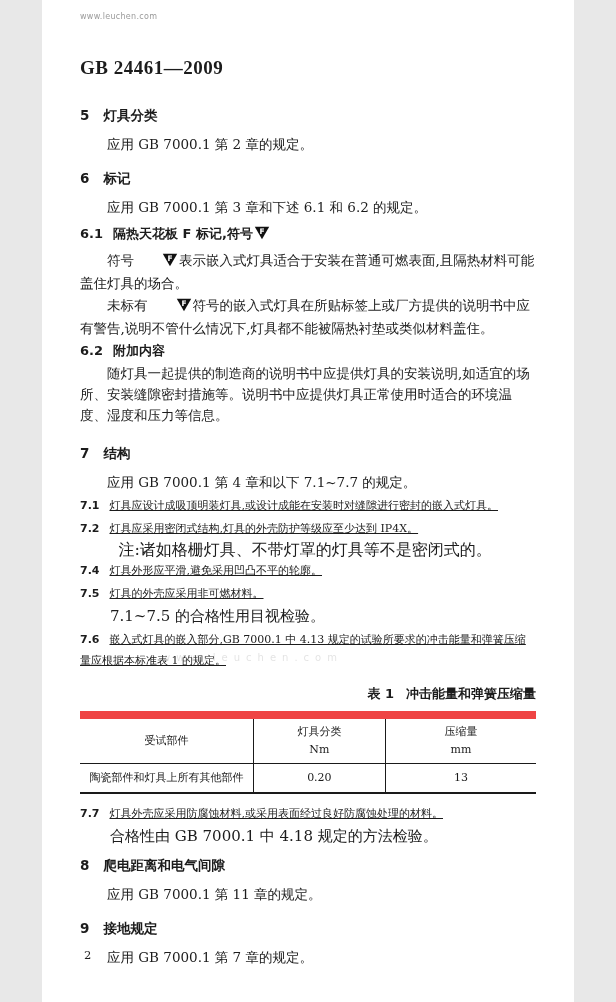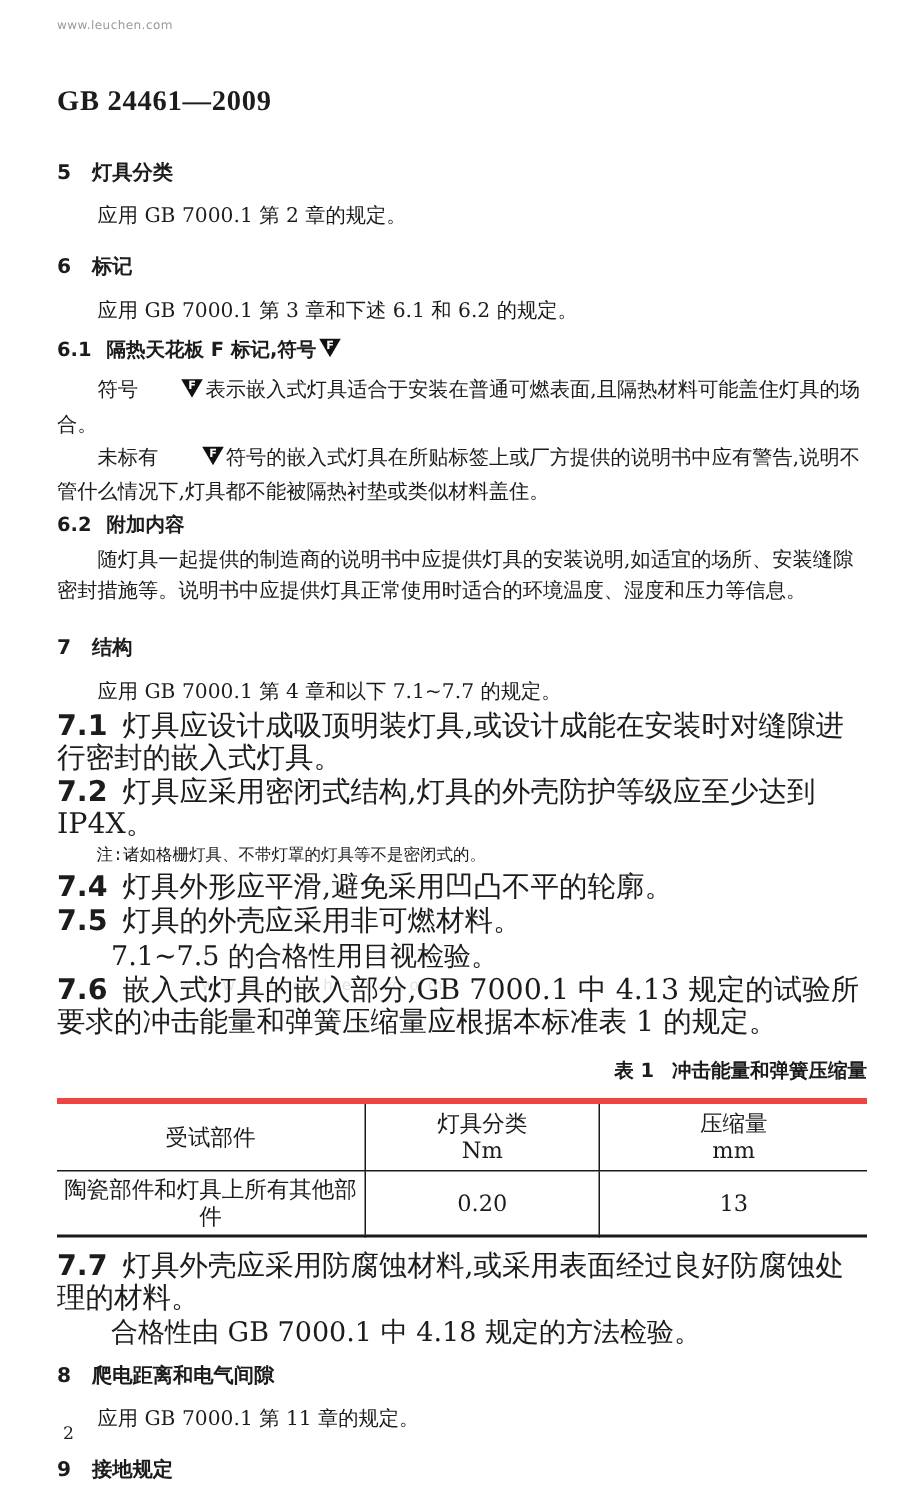--- a/index.html
+++ b/index.html
@@ -1,18 +1,18 @@
 <!DOCTYPE html>
 <html><head>
 <meta charset="utf-8">
 <style>
   html,body{margin:0;padding:0;background:#e8e8e8;}
   .page{
     position:relative;
-    width:616px;height:1002px;
+    width:532px;height:1002px;
     margin:0 auto;
     background:#ffffff;
     overflow:hidden;
     font-family:"DejaVu Serif","Liberation Serif",serif;
     color:#1c1c1c;
     -webkit-font-smoothing:antialiased;
   }
   .site-watermark{
     position:absolute;top:12px;left:38px;
     font-family:"DejaVu Sans","Liberation Sans",sans-serif;
@@ -40,47 +40,47 @@
     font-family:"DejaVu Sans","Liberation Sans",sans-serif;
     font-weight:bold;font-size:13px;line-height:20px;
     margin:6px 0 0 0;
   }
   .sub-heading .sec-num{display:inline-block;margin-right:10px;}
   p.body-p{
     font-size:13.5px;line-height:21px;margin:9px 0 0 0;
     text-indent:2em;
   }
   p.item-p{
-    font-size:19px;line-height:21px;margin:2px 0 0 0;
+    font-size:11px;line-height:21px;margin:2px 0 0 0;
     text-indent:0;
+    text-decoration:underline;
   }
   p.item-p .item-num{
     font-family:"DejaVu Sans","Liberation Sans",sans-serif;
     font-weight:bold;display:inline-block;margin-right:10px;
   }
   p.note-p{
-    font-size:11px;line-height:16px;margin:3px 0 1px 0;
+    font-size:16px;line-height:16px;margin:3px 0 1px 0;
     padding-left:2.4em;
-    font-family:Liberation Mono, monospace;
   }
   p.indent-p{
-    font-size:18px;line-height:21px;margin:2px 0 0 0;
+    font-size:15px;line-height:21px;margin:2px 0 0 0;
     text-indent:2em;
   }
   .f-symbol{display:inline-block;vertical-align:-2px;margin:0 1px;}
   .table-caption{
     font-family:"DejaVu Sans","Liberation Sans",sans-serif;
     font-weight:bold;font-size:13px;text-align:right;
     margin:14px 0 8px 0;line-height:18px;
   }
   .table-caption .cap-label{margin-right:12px;}
   table.t1{
     width:100%;border-collapse:collapse;
-    border-top:4px solid #ef4444;border-bottom:2px solid #1a1a1a;
-    font-size:15px;
+    border-top:8px solid #ef4444;border-bottom:2px solid #1a1a1a;
+    font-size:11px;
   }
   table.t1 td,table.t1 th{
     border:1px solid #1a1a1a;border-top:none;border-bottom:none;
     text-align:center;vertical-align:middle;
     font-weight:normal;padding:3px 4px;line-height:18px;
   }
   table.t1 td:first-child,table.t1 th:first-child{border-left:none;}
   table.t1 td:last-child,table.t1 th:last-child{border-right:none;}
   table.t1 thead th{height:38px;border-bottom:1.5px solid #1a1a1a;}
   table.t1 tbody tr.r1 td{height:38px;border-bottom:1px solid #1a1a1a;}

